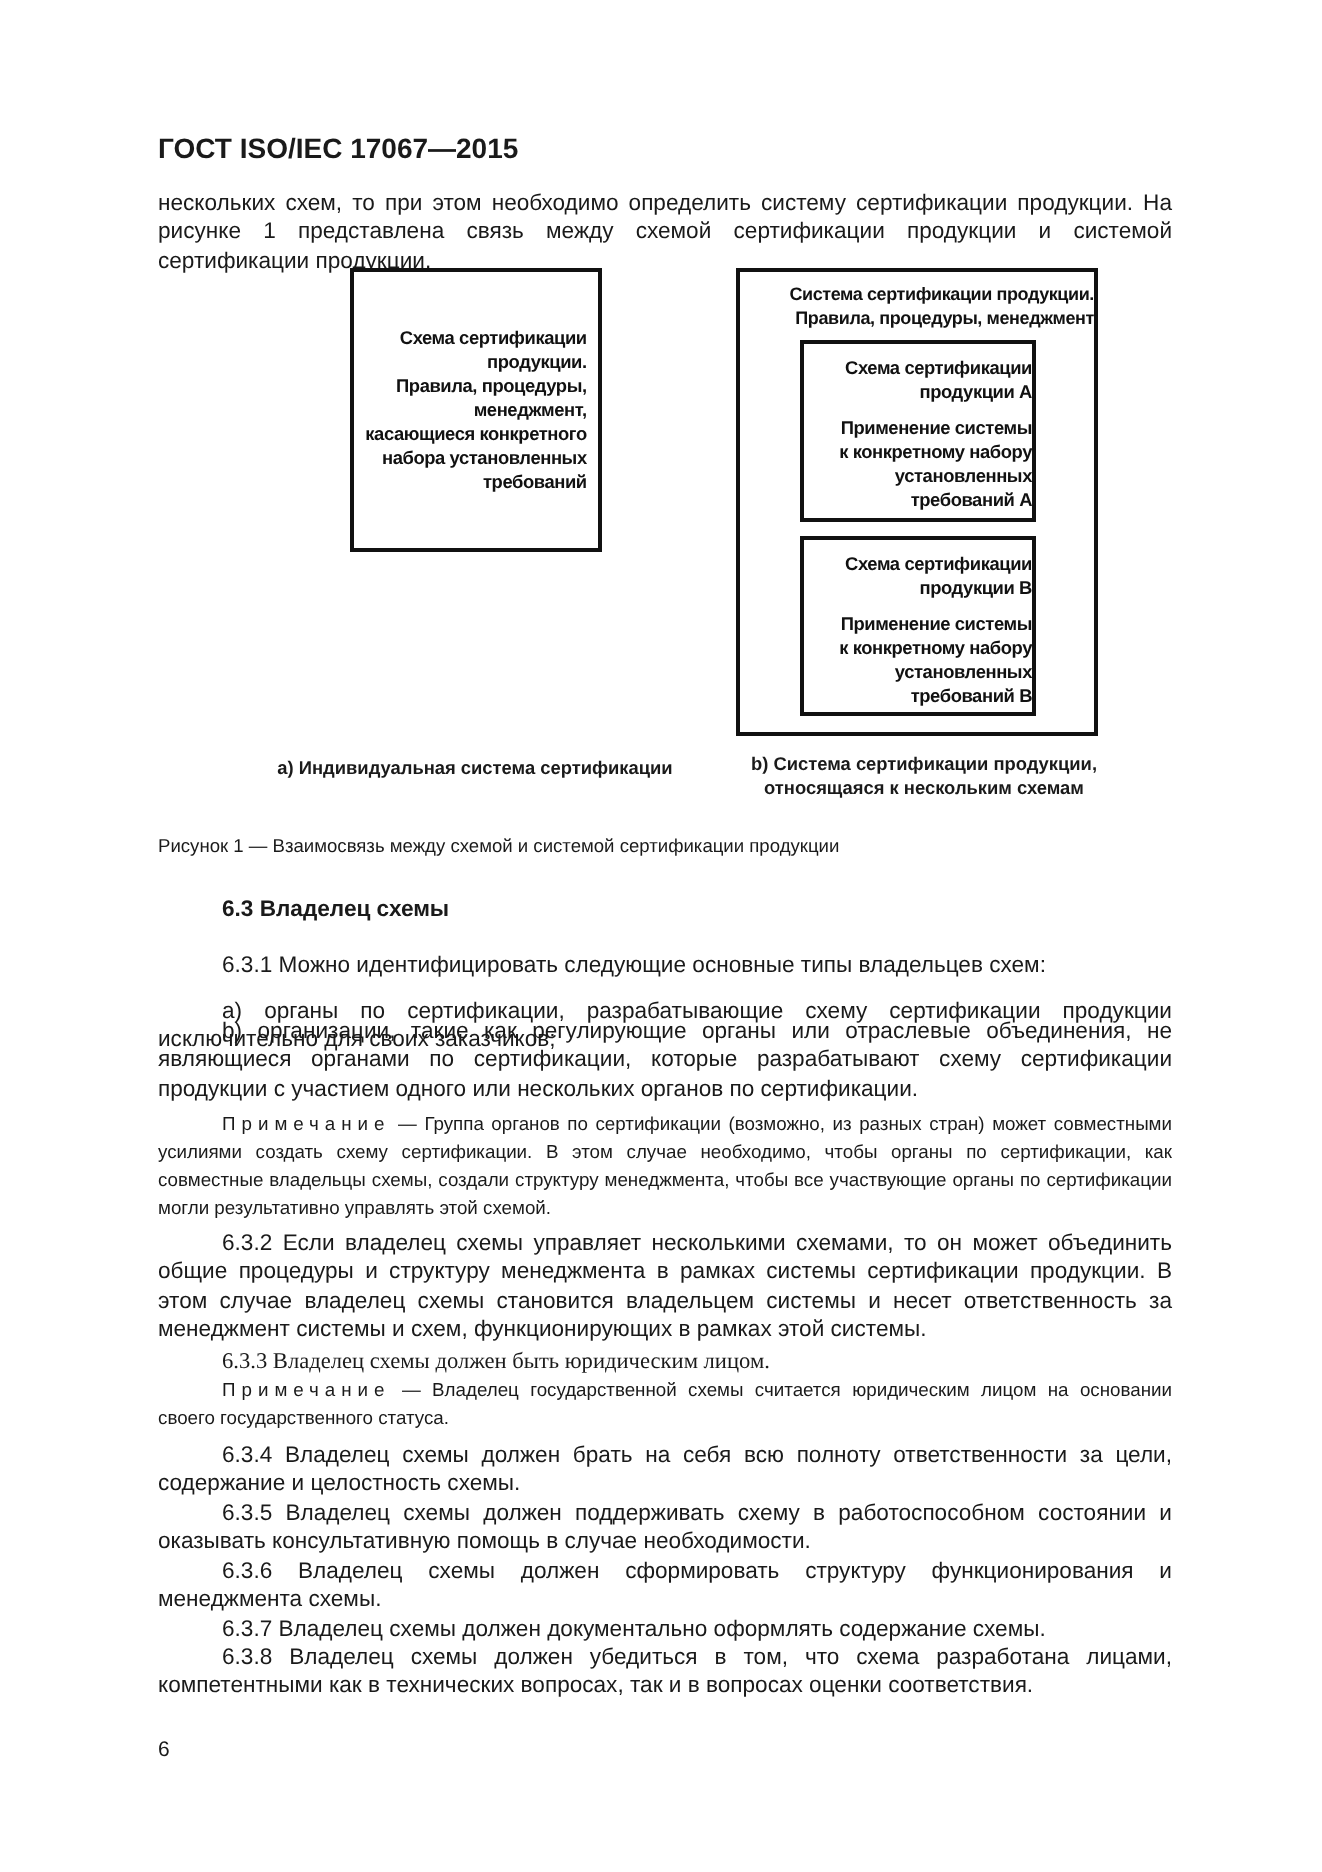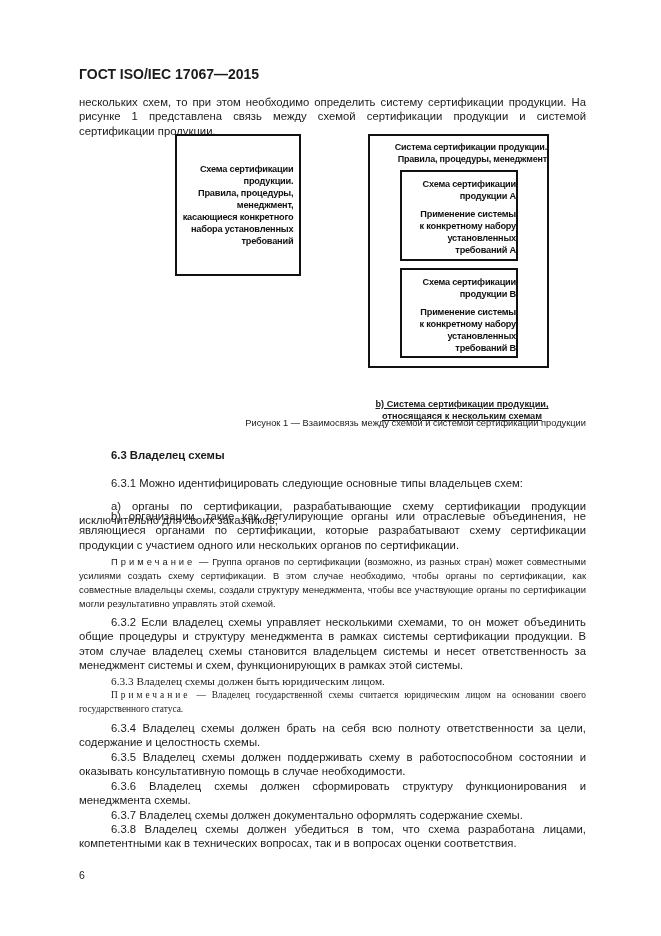--- a/index.html
+++ b/index.html
@@ -6,21 +6,21 @@
   body { width: 661px; height: 936px; position: relative; overflow: hidden;
          font-family: "Liberation Sans", sans-serif; color: #1a1a1a; }
   .page-header { position: absolute; left: 79px; top: 66px; font-size: 14px; font-weight: bold; }
   .para { position: absolute; left: 79px; width: 507px; font-size: 11.3px; line-height: 14.4px; text-align: justify; }
   .indent { text-indent: 32px; }
   .note { font-size: 9.4px; line-height: 14px; }
   .spaced { letter-spacing: 3px; }
   .box { position: absolute; border: 2px solid #111; box-sizing: border-box; background: #fff; }
   .boxtext { font-size: 9.2px; line-height: 12px; text-align: right; font-weight: bold; color: #111; letter-spacing: -0.2px; }
   .cap { position: absolute; font-size: 9.2px; font-weight: bold; text-align: center; line-height: 12px; }
-  .figcap { position: absolute; left: 79px; width: 507px; top: 418px; font-size: 9.3px; text-align: right; }
+  .figcap { position: absolute; left: 79px; width: 507px; top: 418px; font-size: 9.3px; text-align: left; }
   .heading { position: absolute; left: 111px; top: 449px; font-size: 11.3px; font-weight: bold; }
   .pagenum { position: absolute; left: 79px; top: 869px; font-size: 10.5px; }
 </style>
 </head>
 <body>
 
 <div class="page-header">ГОСТ ISO/IEC 17067—2015</div>
 
 <div class="para" style="top:95px;">нескольких схем, то при этом необходимо определить систему сертификации продукции. На рисунке 1 представлена связь между схемой сертификации продукции и системой сертификации продукции.</div>
 
@@ -64,41 +64,42 @@
     </div>
     <div class="boxtext" style="margin-top:6px;">
       <div>Применение системы</div>
       <div>к конкретному набору</div>
       <div>установленных</div>
       <div>требований В</div>
     </div>
   </div>
 
   <div class="cap" style="left:130px; top:378px; width:215px;">
+    <div>a) Индивидуальная система сертификации</div>
   </div>
-  <div class="cap" style="left:362px; top:398px; width:200px;text-decoration:underline;">
+  <div class="cap" style="left:362px; top:376px; width:200px;">
     <div>b) Система сертификации продукции,</div>
     <div>относящаяся к нескольким схемам</div>
   </div>
 
   <div class="figcap">Рисунок  1 — Взаимосвязь между схемой и системой сертификации продукции</div>
 </div>
 
 <div class="heading">6.3  Владелец схемы</div>
 
 <div class="para indent" style="top:444px;margin-top:32px;">6.3.1  Можно идентифицировать следующие основные типы владельцев схем:</div>
 <div class="para indent" style="top:480px;margin-top:19px;">a) органы по сертификации, разрабатывающие схему сертификации продукции исключительно для своих заказчиков;</div>
 <div class="para indent" style="top:509px;">b)  организации, такие как регулирующие органы или отраслевые объединения, не являющиеся органами по сертификации, которые разрабатывают схему сертификации продукции с участием одного или нескольких органов по сертификации.</div>
 
 <div class="para note indent" style="top:555px;"><span class="spaced">Примечание</span><span> — Группа органов по сертификации (возможно, из разных стран) может совместными усилиями создать схему сертификации. В этом случае необходимо, чтобы органы по сертификации, как совместные владельцы схемы, создали структуру менеджмента, чтобы все участвующие органы по сертификации могли результативно управлять этой схемой.</span></div>
 
 <div class="para indent" style="top:615px;">6.3.2  Если владелец схемы управляет несколькими схемами, то он может объединить общие процедуры и структуру менеджмента в рамках системы сертификации продукции. В этом случае владелец схемы становится владельцем системы и несет ответственность за менеджмент системы и схем, функционирующих в рамках этой системы.</div>
 <div class="para indent" style="top:674px;font-family:Liberation Serif, serif;">6.3.3  Владелец схемы должен быть юридическим лицом.</div>
 
-<div class="para note indent" style="top:688px;font-family:Liberation Serif, serif;"><span class="spaced">Примечание</span><span> — Владелец государственной схемы считается юридическим лицом на основании своего государственного статуса.</span></div>
+<div class="para note indent" style="top:688px;"><span class="spaced">Примечание</span><span> — Владелец государственной схемы считается юридическим лицом на основании своего государственного статуса.</span></div>
 
 <div class="para indent" style="top:721px;">6.3.4  Владелец схемы должен брать на себя всю полноту ответственности за цели, содержание и целостность схемы.</div>
 <div class="para indent" style="top:750px;">6.3.5  Владелец схемы должен поддерживать схему в работоспособном состоянии и оказывать консультативную помощь в случае необходимости.</div>
 <div class="para indent" style="top:779px;">6.3.6  Владелец схемы должен сформировать структуру функционирования и менеджмента схемы.</div>
 <div class="para indent" style="top:808px;">6.3.7  Владелец схемы должен документально оформлять содержание схемы.</div>
 <div class="para indent" style="top:822px;">6.3.8  Владелец схемы должен убедиться в том, что схема разработана лицами, компетентными как в технических вопросах, так и в вопросах оценки соответствия.</div>
 
 <div class="pagenum">6</div>
 
 </body></html>

